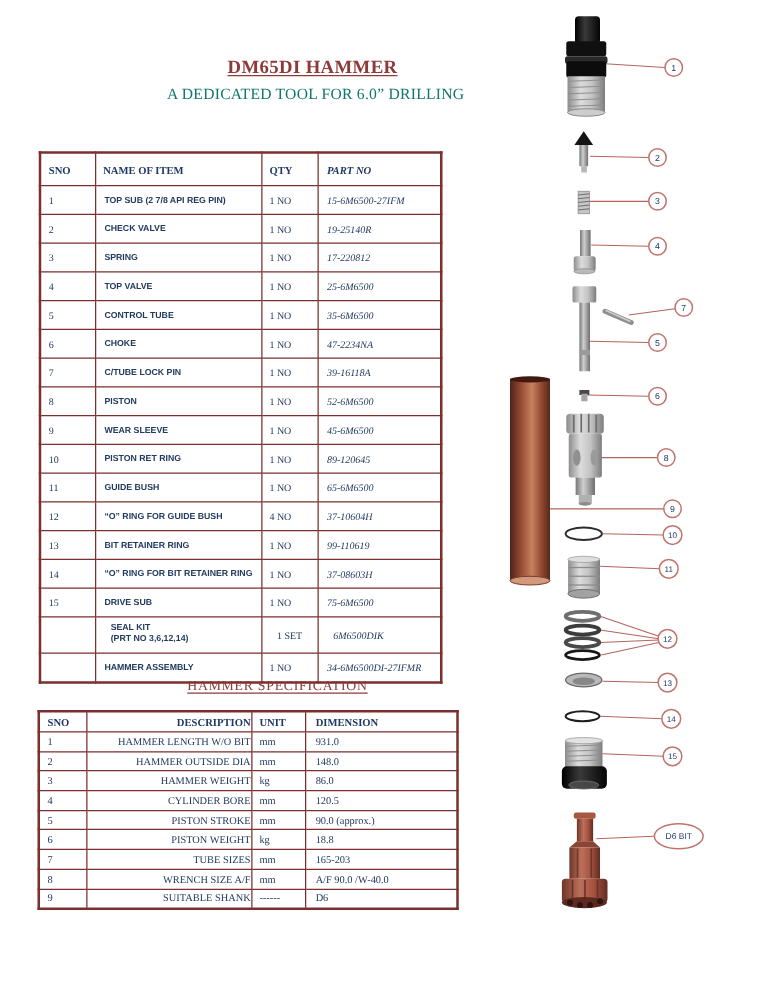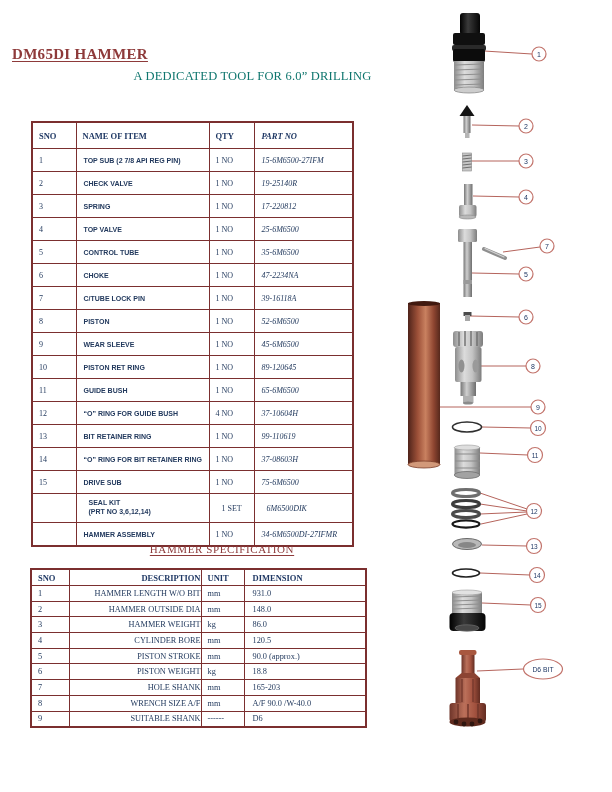--- a/index.html
+++ b/index.html
@@ -1,21 +1,21 @@
 <!DOCTYPE html>
 <html><head>
 <meta charset="utf-8">
 <style>
   html,body{margin:0;padding:0;}
   body{width:612px;height:792px;background:#ffffff;position:relative;overflow:hidden;
        font-family:"Liberation Serif", serif;color:#1f3864;}
   .abs{position:absolute;}
 
   
-  .title-wrap{left:0;top:45px;width:500px;padding-left:12px;}
+  .title-wrap{left:0;top:45px;width:500px;text-align:center;}
   .page-title{font-size:15px;font-weight:bold;color:#8e3a3a;text-decoration:underline;
               text-underline-offset:2px;letter-spacing:.3px;display:inline-block;}
   .subtitle-wrap{left:0;top:66px;width:505px;text-align:center;}
   .page-subtitle{font-size:12.5px;color:#0f766e;letter-spacing:.2px;display:inline-block;}
   .spec-head-wrap{left:0;top:539px;width:444px;text-align:center;}
   .spec-heading{font-size:11px;font-weight:400;color:#8e3a3a;text-decoration:underline;
                 text-underline-offset:2px;letter-spacing:.6px;display:inline-block;}
 
   
   table{border-collapse:collapse;table-layout:fixed;}
@@ -221,21 +221,21 @@
     <td class="dim">90.0 (approx.)</td>
   </tr>
   <tr>
     <td>6</td>
     <td class="desc">PISTON WEIGHT</td>
     <td>kg</td>
     <td class="dim">18.8</td>
   </tr>
   <tr>
     <td>7</td>
-    <td class="desc">HOLE SHANK</td>
+    <td class="desc">TUBE SIZES</td>
     <td>mm</td>
     <td class="dim">165-203</td>
   </tr>
   <tr>
     <td>8</td>
     <td class="desc">WRENCH SIZE A/F</td>
     <td>mm</td>
     <td class="dim">A/F 90.0 /W-40.0</td>
   </tr>
   <tr>

